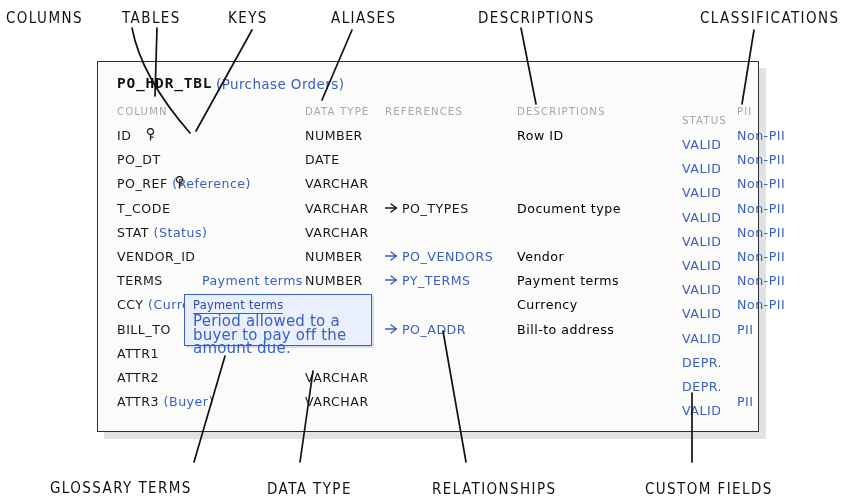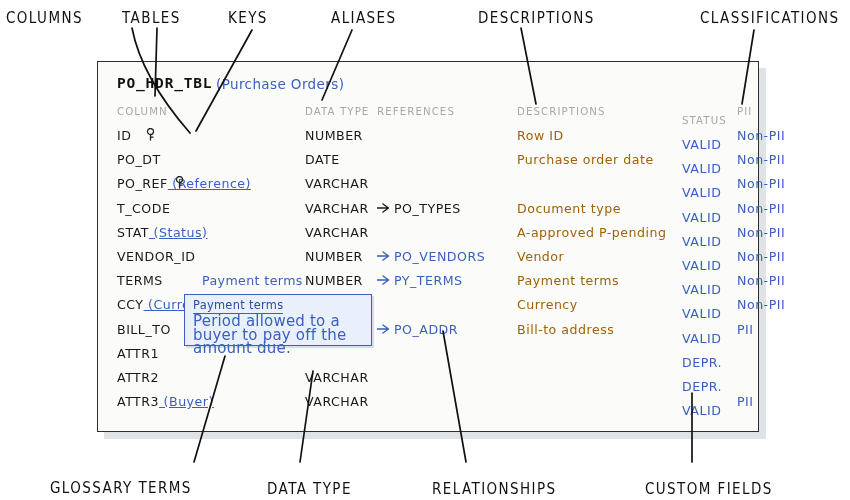--- a/index.html
+++ b/index.html
@@ -69,28 +69,28 @@
     top:0;
   }
   .hdr .cell{
     font-size:10.2px;
     color:#a8a8a8;
     letter-spacing:1.1px;
   }
   .c-col{left:0px;}
   .c-key{left:52px;font-size:12px;color:#222;}
   .c-type{left:188px;}
-  .c-ref{left:260px;color:#3a5fc0;}
+  .c-ref{left:268px;color:#3a5fc0;}
   .c-ref.dark{color:#1a1a1a;text-align:center;}
-  .c-desc{left:400px;color:#a16207;}
+  .c-desc{left:400px;color:#000000;}
   .c-stat{left:565px;color:#3a5fc0;margin-top:9px;}
   .c-pii{left:620px;color:#3a5fc0;}
   .hdr .c-desc,.hdr .c-stat,.hdr .c-pii,.hdr .c-ref{color:#a8a8a8;}
 
-  .inline-alias{color:#3a5fc0;text-decoration:underline;}
+  .inline-alias{color:#3a5fc0;}
   .glossary-inline{
     position:absolute;left:85px;top:0;
     font-size:12.6px;color:#3a5fc0;letter-spacing:.4px;
   }
   .refarrow{display:inline-block;margin-right:4px;}
 
   
   #tooltip{
     position:absolute;
     left:184px;top:294px;
@@ -171,21 +171,20 @@
               <path d="M4.5 6.5 L4.5 12 M4.5 9.2 L7 9.2" fill="none" stroke="#222" stroke-width="1.3" stroke-linecap="round"></path>
             </svg></span>
           <span class="cell c-type">NUMBER</span>
           <span class="cell c-desc">Row ID</span>
           <span class="cell c-stat">VALID</span>
           <span class="cell c-pii">Non-PII</span>
         </div>
         <div class="row">
           <span class="cell c-col">PO_DT</span>
           <span class="cell c-type">DATE</span>
-          <span class="cell c-desc">Purchase order date</span>
           <span class="cell c-stat">VALID</span>
           <span class="cell c-pii">Non-PII</span>
         </div>
         <div class="row">
           <span class="cell c-col">PO_REF<span class="inline-alias"> (Reference)</span></span>
           <span class="cell c-key" style="left: 58.4px;"><svg width="9" height="13" viewBox="0 0 9 13" style="vertical-align:-2px">
               <circle cx="4.5" cy="3.5" r="3" fill="none" stroke="#222" stroke-width="1.3"></circle>
               <path d="M4.5 6.5 L4.5 12 M4.5 9.2 L7 9.2" fill="none" stroke="#222" stroke-width="1.3" stroke-linecap="round"></path>
             </svg></span>
           <span class="cell c-type">VARCHAR</span>
@@ -198,21 +197,20 @@
           <span class="cell c-ref dark"><span class="refarrow"><svg width="13" height="10" viewBox="0 0 13 10">
                 <path d="M0 5 H11 M6 1 L11.5 5 L6 9" fill="none" stroke="#1a1a1a" stroke-width="1.4" stroke-linecap="round" stroke-linejoin="round"></path>
               </svg></span><span>PO_TYPES</span></span>
           <span class="cell c-desc">Document type</span>
           <span class="cell c-stat">VALID</span>
           <span class="cell c-pii">Non-PII</span>
         </div>
         <div class="row">
           <span class="cell c-col">STAT<span class="inline-alias"> (Status)</span></span>
           <span class="cell c-type">VARCHAR</span>
-          <span class="cell c-desc">A-approved P-pending</span>
           <span class="cell c-stat">VALID</span>
           <span class="cell c-pii">Non-PII</span>
         </div>
         <div class="row">
           <span class="cell c-col">VENDOR_ID</span>
           <span class="cell c-type">NUMBER</span>
           <span class="cell c-ref"><span class="refarrow"><svg width="13" height="10" viewBox="0 0 13 10">
                 <path d="M0 5 H11 M6 1 L11.5 5 L6 9" fill="none" stroke="#3a5fc0" stroke-width="1.4" stroke-linecap="round" stroke-linejoin="round"></path>
               </svg></span><span>PO_VENDORS</span></span>
           <span class="cell c-desc">Vendor</span>

